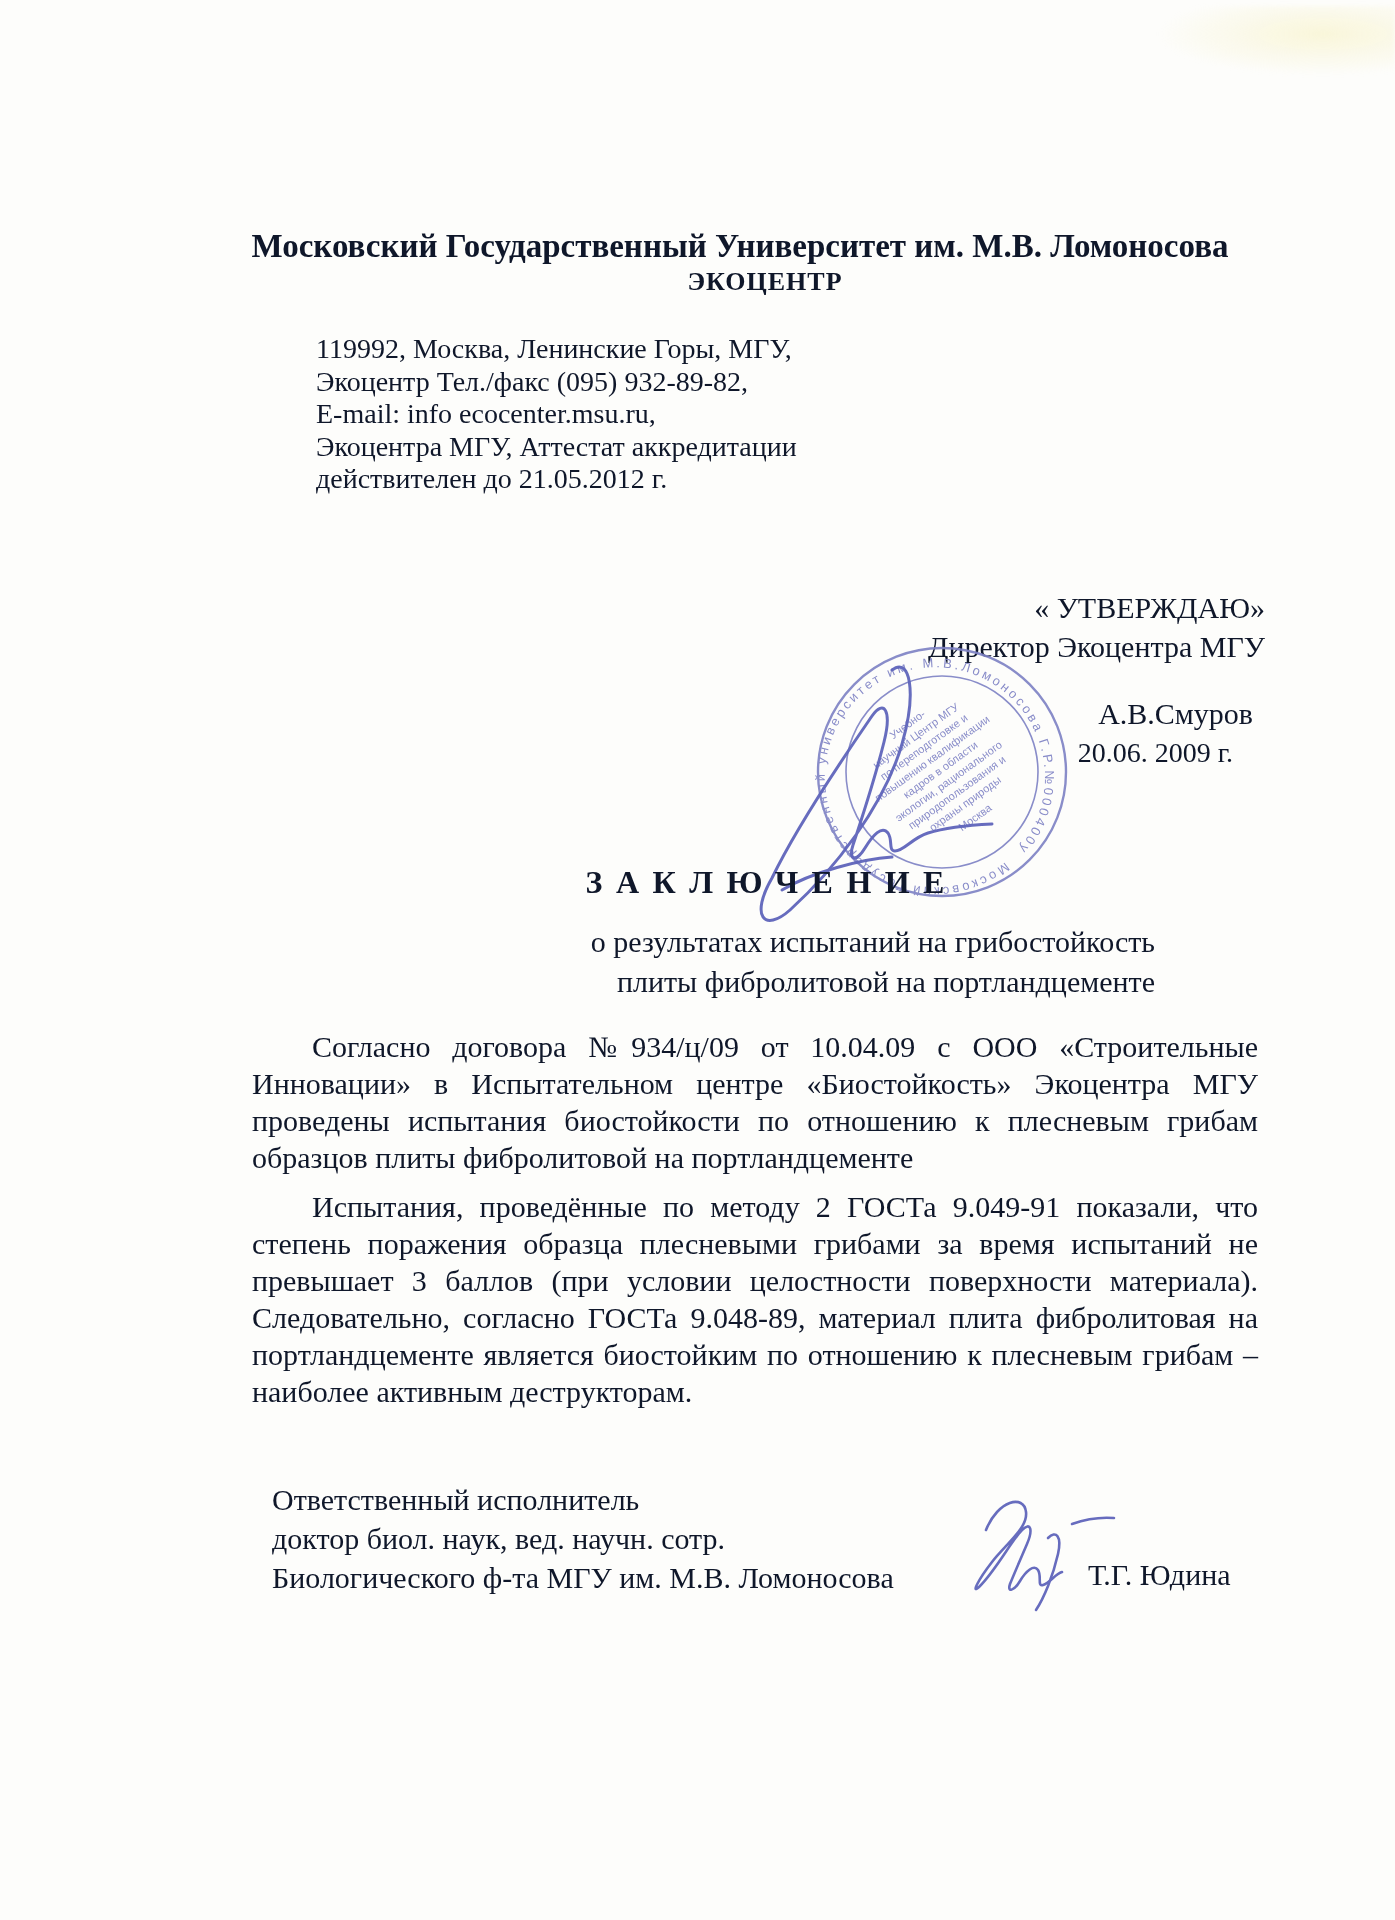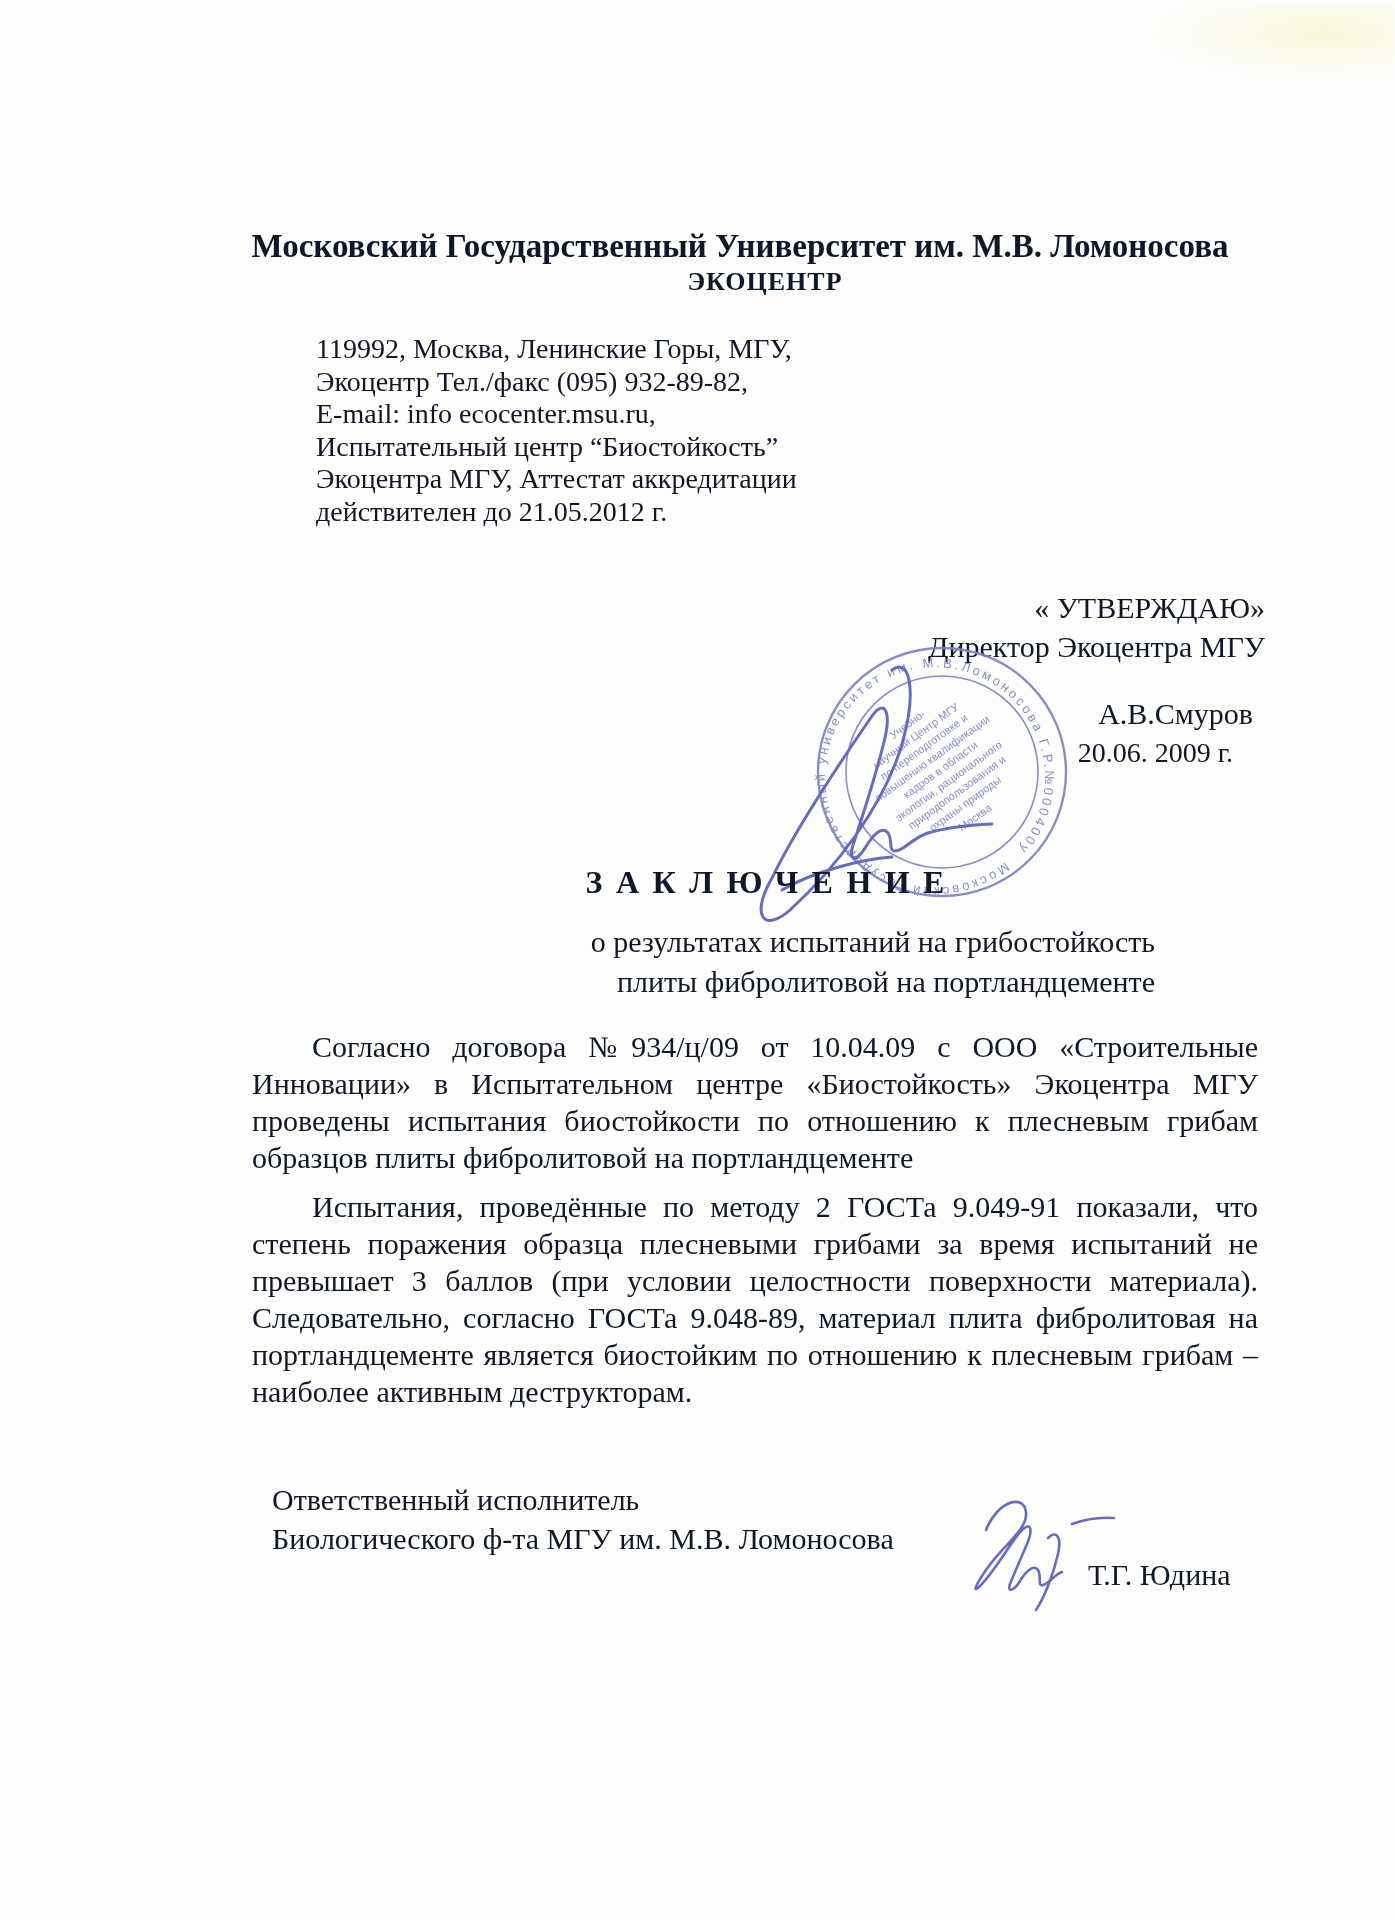--- a/index.html
+++ b/index.html
@@ -62,21 +62,20 @@
 
   <div class="smudge"></div>
 
   <div class="university">Московский  Государственный Университет им. М.В. Ломоносова</div>
   <div class="ecocenter">ЭКОЦЕНТР</div>
 
   <div class="address">
     <div>119992, Москва, Ленинские Горы, МГУ,</div>
     <div>Экоцентр Тел./факс (095) 932-89-82,</div>
     <div>E-mail: info  ecocenter.msu.ru,</div>
-    <div>Испытательный центр “Биостойкость”</div>
     <div>Экоцентра МГУ, Аттестат аккредитации</div>
     <div>действителен до 21.05.2012 г.</div>
   </div>
 
   <div class="approval">
     <div>« УТВЕРЖДАЮ»</div>
     <div>Директор Экоцентра МГУ</div>
   </div>
   <div class="approver-name">А.В.Смуров</div>
   <div class="approval-date">20.06. 2009 г.</div>
@@ -116,20 +115,21 @@
     <div>плиты фибролитовой на портландцементе</div>
   </div>
 
   <div class="body-text">
     <p>Согласно договора №934/ц/09 от 10.04.09 с ООО «Строительные Инновации» в Испытательном центре «Биостойкость» Экоцентра МГУ проведены испытания биостойкости по отношению к плесневым грибам образцов плиты фибролитовой на портландцементе</p>
     <p>Испытания, проведённые по методу 2 ГОСТа 9.049-91 показали, что степень поражения образца плесневыми грибами за время испытаний не превышает 3 баллов (при условии целостности поверхности материала). Следовательно, согласно ГОСТа 9.048-89, материал плита фибролитовая на портландцементе является биостойким по отношению к плесневым грибам – наиболее активным деструкторам.</p>
   </div>
 
   <div class="signatory">
     <div>Ответственный исполнитель</div>
+    <div>доктор биол. наук, вед. научн. сотр.</div>
     <div>Биологического ф-та МГУ им. М.В. Ломоносова</div>
   </div>
 
   <svg class="sig-yudina" viewBox="0 0 180 135">
     <g fill="none" stroke="#5f65bb" stroke-width="2.6" stroke-linecap="round" stroke-linejoin="round" opacity="0.95">
       <path d="M 34 44 C 46 14 72 8 74 26 C 76 42 54 58 40 76 C 26 94 18 110 28 100 C 44 84 60 54 70 44 C 79 35 81 44 75 58 C 69 72 62 88 58 98 C 55 107 62 105 68 95 C 74 85 82 78 86 84 C 90 90 85 101 91 99 C 98 97 103 88 110 86"></path>
       <path d="M 96 52 C 104 44 110 50 106 68 C 101 90 92 112 84 124"></path>
       <path d="M 120 38 C 134 33 150 31 162 32"></path>
     </g>
   </svg>

